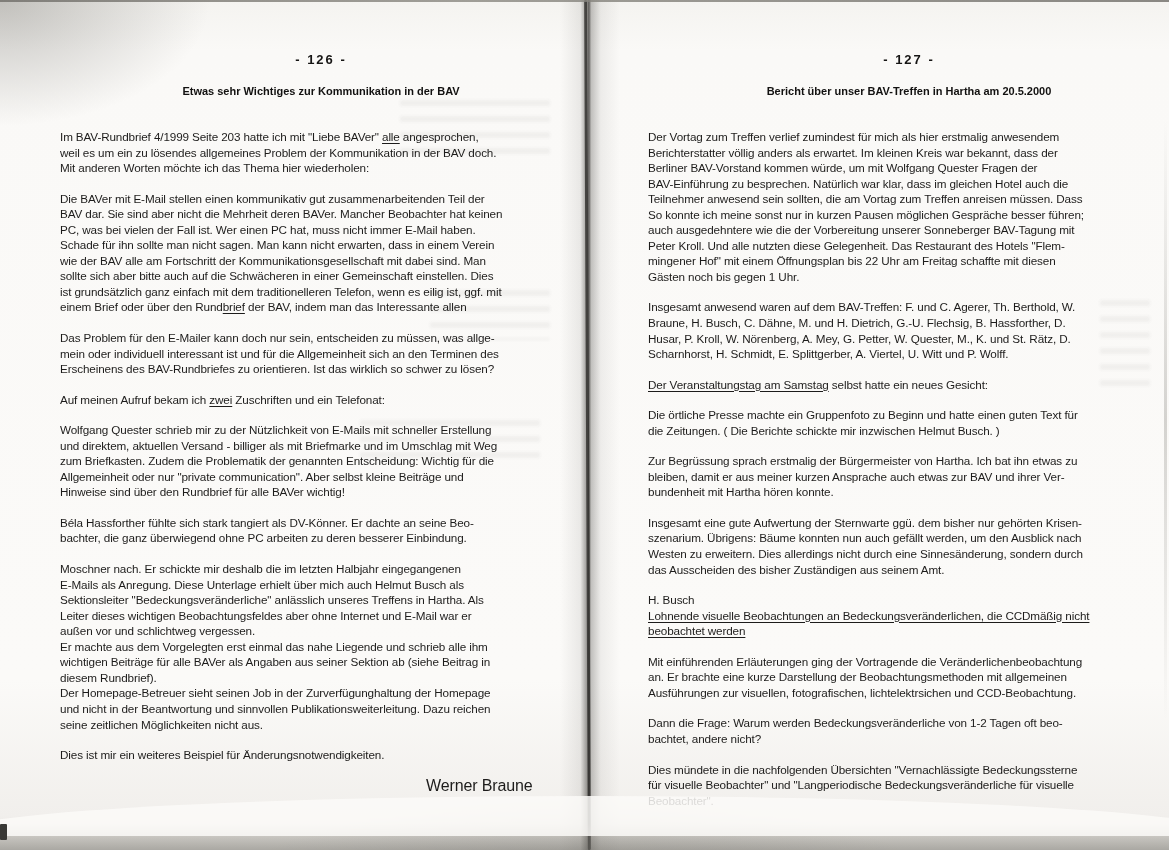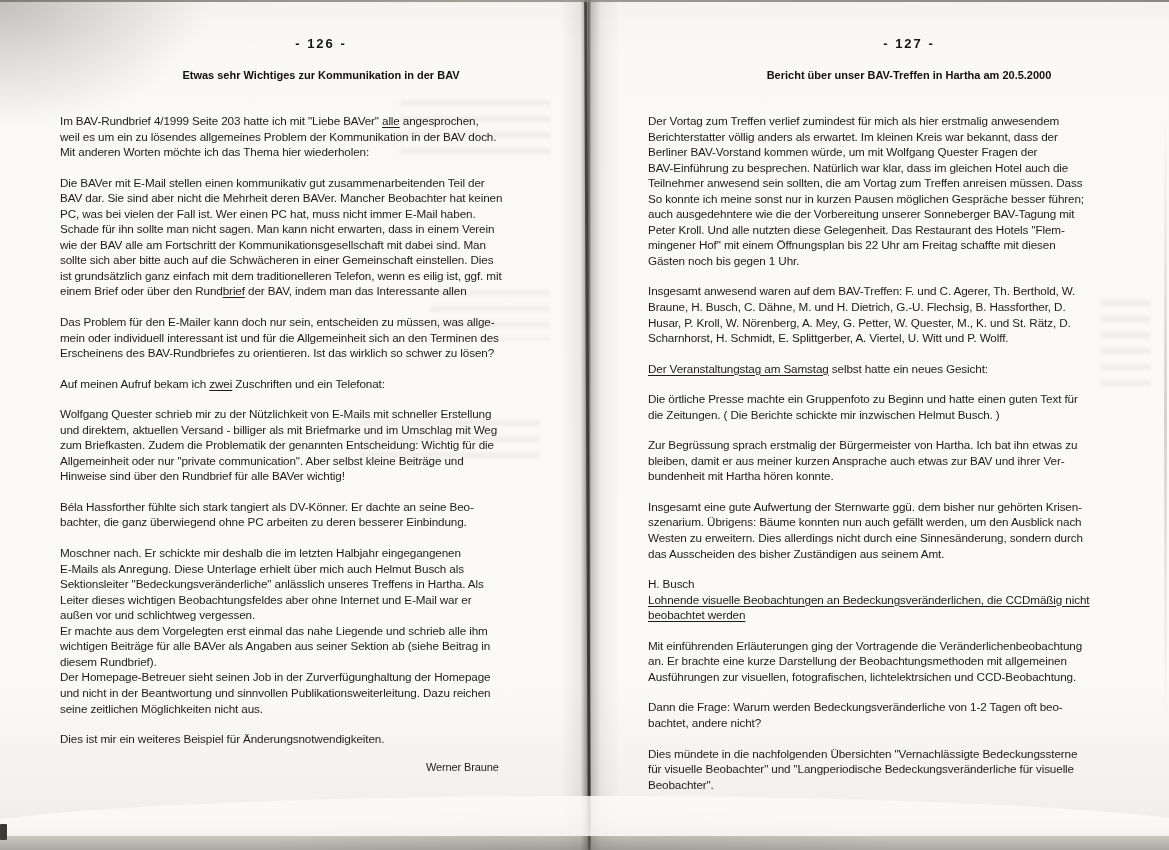--- a/index.html
+++ b/index.html
@@ -57,21 +57,21 @@
     position: absolute; right: 2px; top: 120px; width: 3px; height: 600px;
     background: linear-gradient(180deg, rgba(140,138,132,0), rgba(140,138,132,0.35), rgba(140,138,132,0));
   }
   .bleed {
     position: absolute;
     opacity: 0.06;
     filter: blur(1.5px);
     background: repeating-linear-gradient(180deg, #5a5855 0 6px, transparent 6px 16px);
   }
   .page {
-    position: absolute; top: 0;
+    position: absolute; top: 16px;
     width: 522px; height: 626px;
     color: #1d1c1b;
   }
   .page.left  { left: 60px; }
   .page.right { left: 648px; }
   .pagenum {
     margin-top: 36px;
     text-align: center;
     font-weight: bold;
     font-size: 13px;
@@ -88,21 +88,21 @@
   .body {
     margin-top: 32px;
     font-size: 11.7px;
     line-height: 15.55px;
     letter-spacing: -0.12px;
   }
   .para { margin: 0 0 15px 0; }
   .line { display: block; white-space: nowrap; }
   .line u { text-decoration: underline; text-underline-offset: 2px; }
   .signature {
-    font-size: 11px;
+    font-size: 16px;
     letter-spacing: -0.12px;
     margin-left: 366px;
     margin-top: -1px;
     color: #1d1c1b;
   }
 </style>
 </head>
 <body>
 
 <div class="scan">

